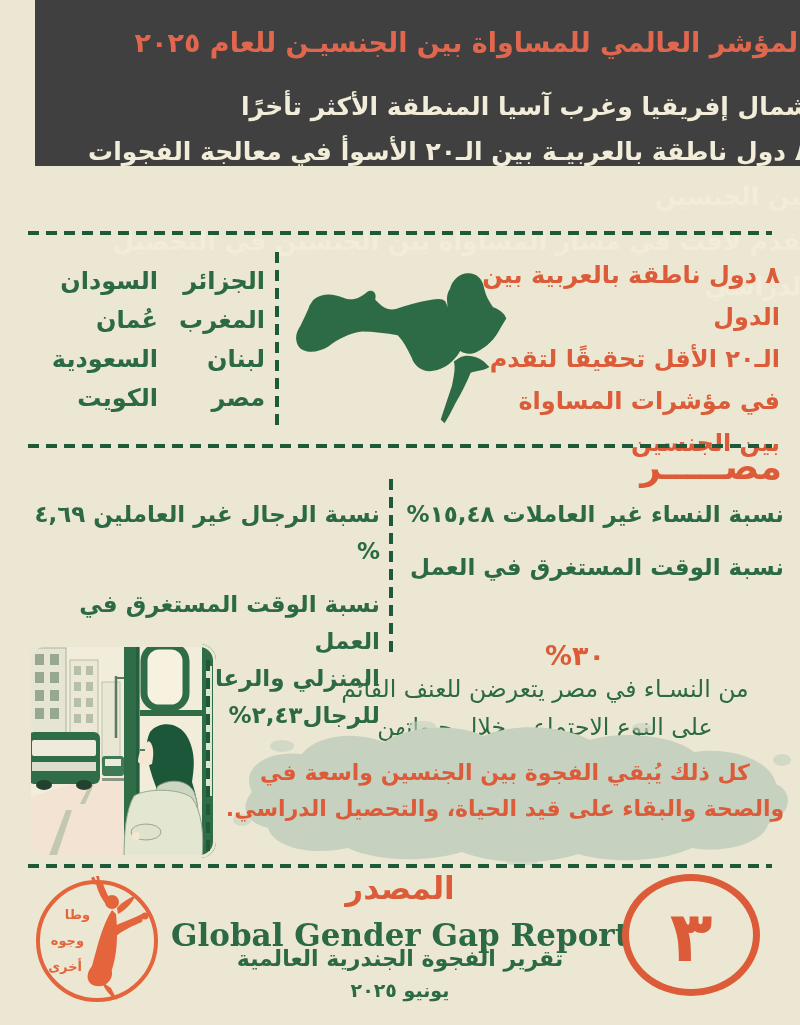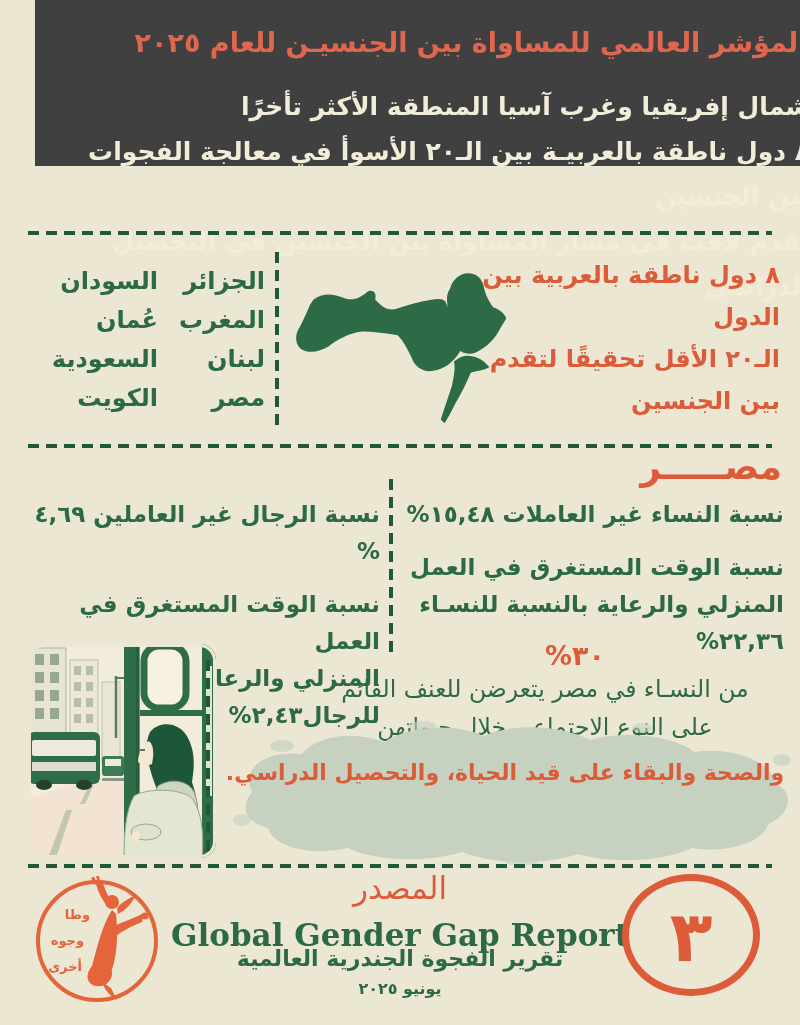--- a/index.html
+++ b/index.html
@@ -34,27 +34,27 @@
   .illustration{position:absolute;left:28px;top:644px;width:188px;height:214px;}
   .percent{position:absolute;top:640px;left:350px;right:0;text-align:center;
            color:#dc5c39;font-size:27px;font-weight:700;direction:rtl;}
   .violence-lines{position:absolute;top:670px;left:320px;right:30px;text-align:center;
                   color:#2b6a44;font-size:23.5px;font-weight:400;line-height:38px;direction:rtl;}
   .blob-svg{position:absolute;left:222px;top:720px;width:578px;height:145px;}
   .conclusion{position:absolute;top:755px;left:210px;right:0;text-align:center;
               color:#dc5c39;font-size:22px;font-weight:700;line-height:36px;direction:rtl;}
   
   .source-label{position:absolute;top:870px;left:0;right:0;text-align:center;
-                color:#dc5c39;font-size:31px;font-weight:400;direction:rtl;}
+                color:#dc5c39;font-size:31px;font-weight:700;direction:rtl;}
   .source-en{position:absolute;top:917px;left:0;right:0;text-align:center;
              color:#2b6a44;font-size:31px;font-weight:700;font-family:"DejaVu Serif",serif;}
   .source-ar{position:absolute;top:946px;left:0;right:0;text-align:center;
              color:#2b6a44;font-size:22px;font-weight:700;direction:rtl;}
   .source-date{position:absolute;top:979px;left:0;right:0;text-align:center;
-               color:#2b6a44;font-size:16px;font-weight:700;direction:rtl;}
+               color:#2b6a44;font-size:19px;font-weight:700;direction:rtl;}
   .page-circle{position:absolute;top:874px;left:622px;width:138px;height:122px;
                border:7px solid #dc5c39;border-radius:50%;display:flex;align-items:center;
                justify-content:center;color:#dc5c39;font-size:70px;font-weight:700;
                padding-top:4px;box-sizing:border-box;}
   .logo-svg{position:absolute;left:32px;top:876px;width:130px;height:130px;}
 </style>
 </head>
 <body>
 
 <div class="page">
@@ -99,34 +99,34 @@
                  C188,82 186,72 184,62 L183,46 C182,40 183,34 186,30 Z"></path>
         <path d="M196,104 C204,100 214,102 222,108 L228,114 C222,118 214,118 208,120
                  C204,130 198,142 192,152 C188,160 184,168 180,174 L176,170
                  C180,158 184,146 188,134 C190,124 192,114 190,108 Z"></path>
       </g>
     </svg>
 
     <div class="statement">
       <div>٨ دول ناطقة بالعربية بين الدول</div>
       <div>الـ٢٠ الأقل تحقيقًا لتقدم</div>
+      <div>في مؤشرات المساواة</div>
       <div>بين الجنسين</div>
     </div>
   </section>
 
   <div class="hdash" style="top:444px"></div>
 
   <section>
     <div class="egypt-title">مصـــــر</div>
     <div class="vdash" style="left:389px;top:479px;height:176px"></div>
 
     <div class="stat-col stat-women">
       <div class="stat-line1">نسبة النساء غير العاملات ١٥,٤٨%</div>
       <div>نسبة الوقت المستغرق في العمل</div>
-      <div>المنزلي والرعاية بالنسبة للنسـاء ٢٢,٣٦%</div>
     </div>
     <div class="stat-col stat-men">
       <div class="stat-line1">نسبة الرجال غير العاملين ٤,٦٩ %</div>
       <div>نسبة الوقت المستغرق في العمل</div>
       <div>المنزلي والرعاية بالنسبة للرجال٢,٤٣%</div>
     </div>
   </section>
 
   <section>
     <svg class="illustration" viewBox="0 0 188 214" aria-hidden="true">
@@ -215,20 +215,21 @@
         <ellipse cx="60" cy="26" rx="12" ry="6" opacity="0.7"></ellipse>
         <ellipse cx="200" cy="6" rx="14" ry="5" opacity="0.6"></ellipse>
         <ellipse cx="420" cy="8" rx="10" ry="5" opacity="0.6"></ellipse>
         <ellipse cx="560" cy="40" rx="9" ry="6" opacity="0.7"></ellipse>
         <ellipse cx="20" cy="100" rx="9" ry="6" opacity="0.6"></ellipse>
         <ellipse cx="300" cy="142" rx="16" ry="4" opacity="0.6"></ellipse>
       </g>
     </svg>
 
     <div class="conclusion">
+      <div>كل ذلك يُبقي الفجوة بين الجنسين واسعة في</div>
       <div>والصحة والبقاء على قيد الحياة، والتحصيل الدراسي.</div>
     </div>
   </section>
 
   <div class="hdash" style="top:864px"></div>
 
   <footer>
     <svg class="logo-svg" viewBox="0 0 130 130" aria-hidden="true">
       <circle cx="65" cy="65" r="59" fill="none" stroke="#e4643c" stroke-width="4"></circle>
       <g fill="#e4643c">

